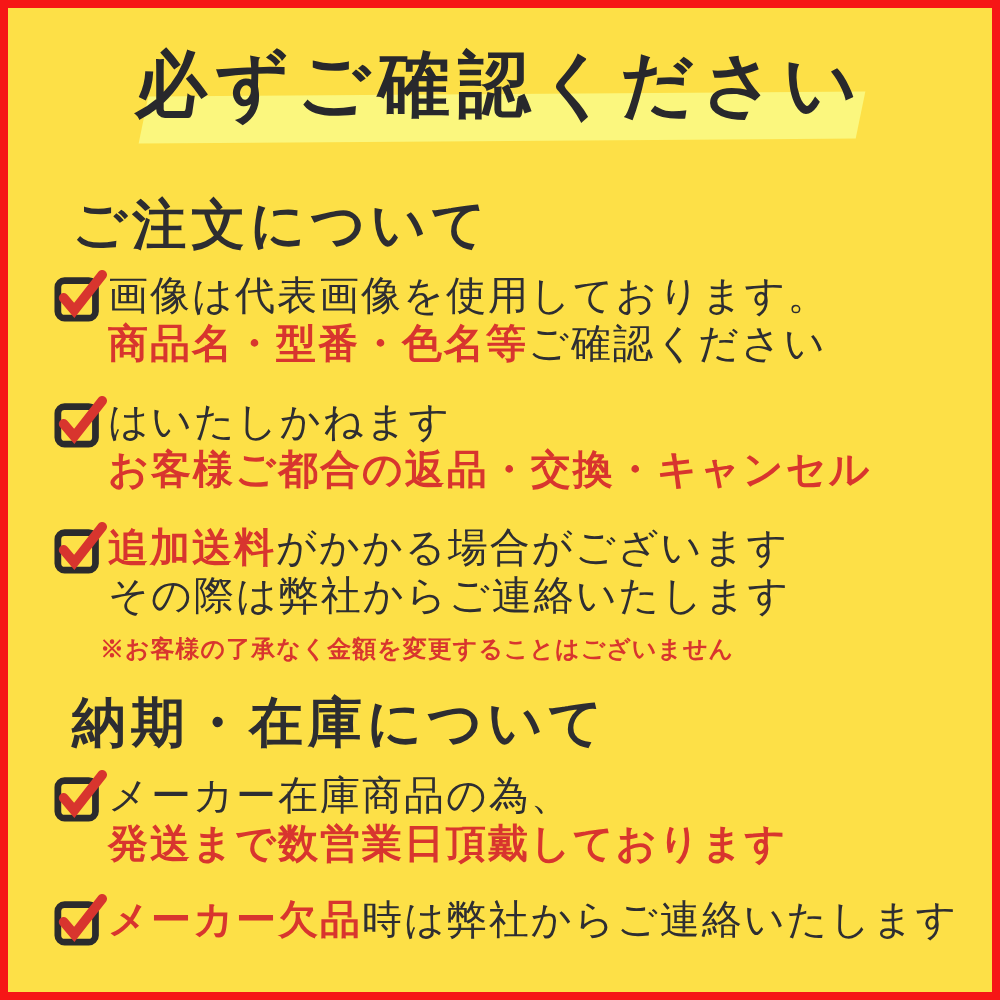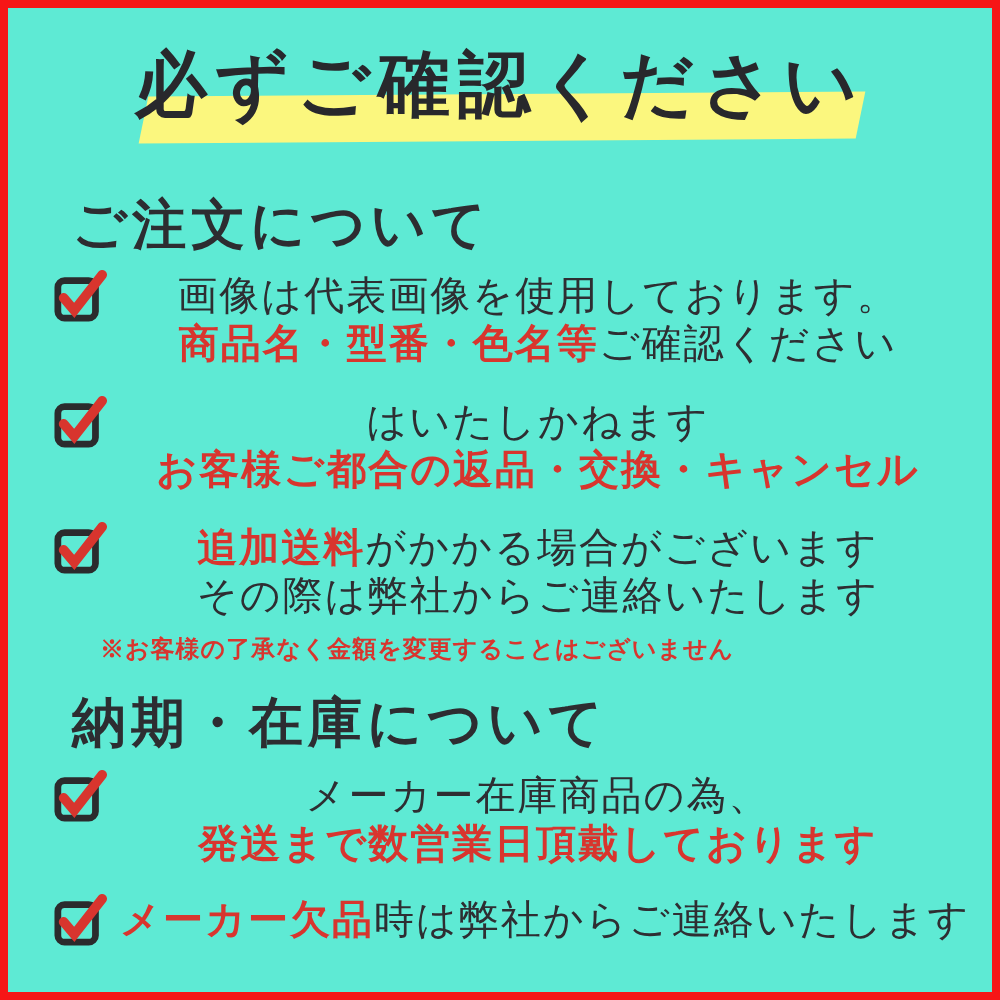--- a/index.html
+++ b/index.html
@@ -1,21 +1,21 @@
 <!DOCTYPE html>
 <html><head>
 <meta charset="utf-8">
 <style>
   * { margin:0; padding:0; box-sizing:border-box; }
   html,body { width:1000px; height:1000px; }
   body { font-family:"Liberation Serif","DejaVu Serif",serif; background:#fafafa; }
 
   .canvas {
     position:relative; width:1000px; height:1000px;
-    background:#5eead4; overflow:hidden;
+    background:#fde047; overflow:hidden;
     border:8px solid #f61616;
   }
 
   
   .title-wrap { position:absolute; left:0; top:0; width:100%; height:160px; }
   .title-highlight {
     position:absolute; top:86px; left:50%; width:716px; height:47px; margin-left:-356px;
     background:#fbf77e;
     transform: skewX(-12deg) rotate(-0.4deg);
   }
@@ -32,26 +32,26 @@
   }
   #heading-order { top:190px; }
   #heading-stock { top:688px;font-family:Liberation Serif, serif; }
 
   
   .item { position:absolute; left:46px; right:24px; }
   #item1 { top:264px; }
   #item2 { top:390px; }
   #item3 { top:516px; }
   #item4 { top:764px; }
-  #item5 { top:888px;padding-left:12px; }
+  #item5 { top:888px; }
 
   .checkbox { position:absolute; left:0; top:-4px; width:54px; height:54px; }
 
   .lines { margin-left:54px; color:#2e2e32; font-size:40px; line-height:48px; letter-spacing:2px; }
-  .lines .row { white-space:nowrap;text-align:center; }
+  .lines .row { white-space:nowrap; }
   .red  { color:#d8352e; font-weight:700; }
   .note {
     margin-top:12px; margin-left:-8px;
     font-size:24px; line-height:34px; letter-spacing:1px;
     color:#d8352e; font-weight:700; white-space:nowrap;
   }
 </style>
 </head>
 <body>
 

